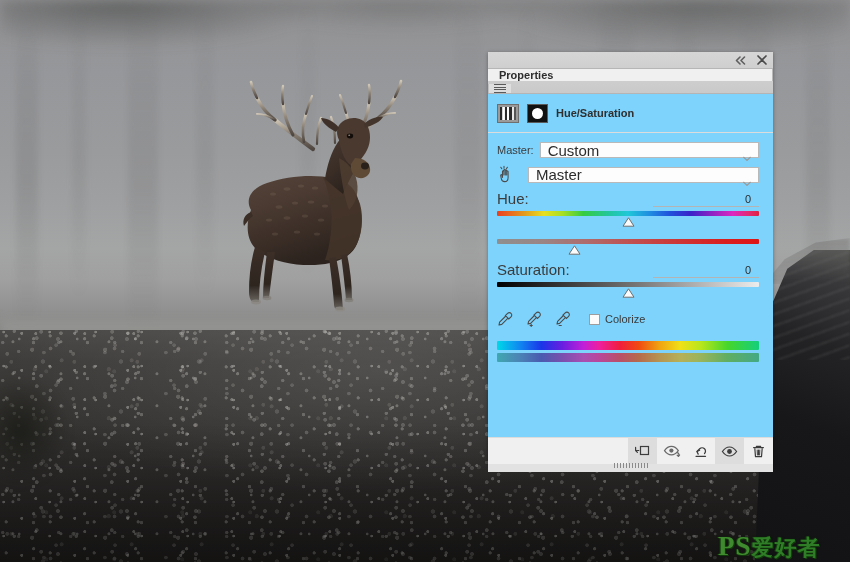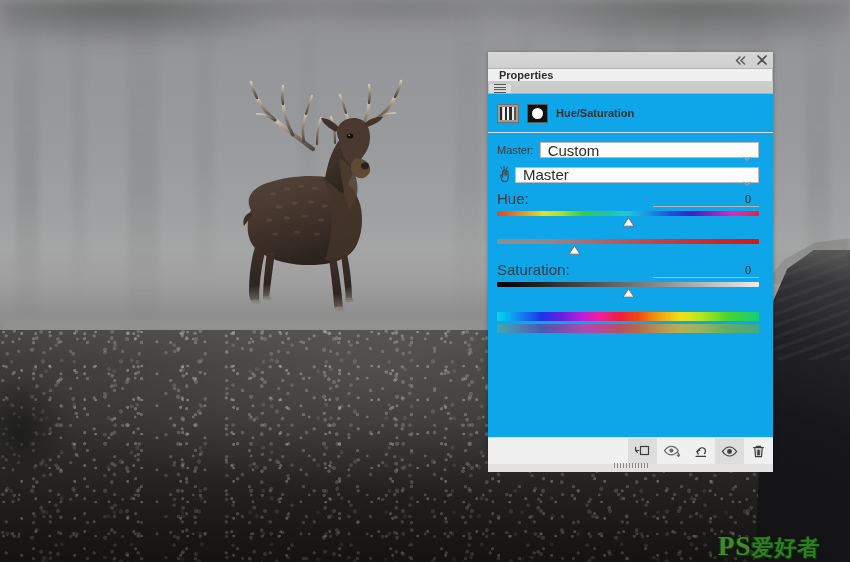--- a/index.html
+++ b/index.html
@@ -196,21 +196,21 @@
   }
   .tab.active { background:#f0f0f0; }
   .tab-fill { flex:1; }
   .panel-menu {
     width:22px; display:flex; align-items:center; justify-content:center;
     background:#dedede; border-left:1px solid #c0c0c0;
   }
   .hamburger { width:12px; height:9px; display:flex; flex-direction:column; justify-content:space-between; }
   .hamburger i { display:block; height:1px; background:#5a5a5a; }
 
-  .panel-body { position:relative; height:calc(412px - 16px - 24px - 26px); background:#0ea5e9; }
+  .panel-body { position:relative; height:calc(412px - 16px - 24px - 26px); background:#7dd3fc; }
 
   .adj-header {
     display:flex; align-items:center; gap:8px;
     padding:8px 0 8px 9px; height:22px;
     border-bottom:1px solid #dcdcdc;
   }
   .adj-thumb {
     width:22px; height:19px; background:#9a9a9a;
     border:1px solid #6f6f6f; box-sizing:border-box;
     display:flex; align-items:stretch; padding:2px;
@@ -227,21 +227,21 @@
   .combo {
     position:relative; flex:1; height:16px; background:#fdfdfd;
     border:1px solid #b9b9b9; box-sizing:border-box;
     display:flex; align-items:center; padding-left:7px; font-size:15px; color:#2c2c2c;
   }
   .combo .caret {
     position:absolute; right:7px; top:50%; transform:translateY(-50%);
     width:8px; height:5px; color:#8d8d8d;
   }
 
-  .field-channel { padding:7px 14px 0 9px; display:flex; align-items:center; gap:0; }
+  .field-channel { padding:7px 14px 0 9px; display:flex; align-items:center; gap:13px; }
   .hand-icon { width:18px; height:19px; color:#4a4a4a; flex:none; }
 
   .slider-block { padding:8px 14px 0 9px; }
   .slider-head { display:flex; align-items:flex-end; justify-content:space-between; height:15px; }
   .slider-name { font-size:15px; color:#3b3b3b; }
   .val-box {
     width:106px; text-align:right; font-size:11px; color:#2b2b2b;
     border-bottom:1px solid #b4b4b4; padding:0 8px 1px 0; box-sizing:border-box;
   }
   .track-wrap { position:relative; height:16px; margin-top:4px; }
@@ -585,20 +585,46 @@
         <div class="track-wrap">
           <div class="track light"></div>
           <div class="thumb" id="thumb-light" style="left: 50%;">
             <svg width="13" height="10" viewBox="0 0 13 10">
                 <path d="M6.5 0.8 L12 9.2 L1 9.2 Z" fill="#fbfbfb" stroke="#6e6e6e" stroke-width="1" stroke-linejoin="round"></path>
               </svg>
           </div>
         </div>
       </div>
 
+      <div class="eyedrop-row">
+        <span class="eyed">
+          <svg width="16" height="16" viewBox="0 0 16 16">
+            <path d="M10.6 2.4 C11.6 1.4 13.1 1.4 14 2.4 C15 3.3 15 4.8 14 5.8 L11.8 8 L8.4 4.6 Z" fill="none" stroke="#4c4c4c" stroke-width="1.1"></path>
+            <path d="M8.8 5 L2.6 11.2 L2 14 L4.8 13.4 L11 7.2" fill="none" stroke="#4c4c4c" stroke-width="1.1" stroke-linejoin="round"></path>
+          </svg>
+        </span>
+        <span class="eyed">
+          <svg width="16" height="16" viewBox="0 0 16 16">
+            <path d="M10.2 1.9 C11.2 0.9 12.7 0.9 13.6 1.9 C14.6 2.8 14.6 4.3 13.6 5.3 L11.4 7.5 L8 4.1 Z" fill="none" stroke="#4c4c4c" stroke-width="1.1"></path>
+            <path d="M8.4 4.5 L2.6 10.3 L2 13 L4.6 12.4 L10.6 6.4" fill="none" stroke="#4c4c4c" stroke-width="1.1" stroke-linejoin="round"></path>
+            <path d="M5.2 13.4 L5.2 15.6 M4.1 14.5 L6.3 14.5" stroke="#4c4c4c" stroke-width="1.1" stroke-linecap="round"></path>
+          </svg>
+        </span>
+        <span class="eyed">
+          <svg width="16" height="16" viewBox="0 0 16 16">
+            <path d="M10.2 1.9 C11.2 0.9 12.7 0.9 13.6 1.9 C14.6 2.8 14.6 4.3 13.6 5.3 L11.4 7.5 L8 4.1 Z" fill="none" stroke="#4c4c4c" stroke-width="1.1"></path>
+            <path d="M8.4 4.5 L2.6 10.3 L2 13 L4.6 12.4 L10.6 6.4" fill="none" stroke="#4c4c4c" stroke-width="1.1" stroke-linejoin="round"></path>
+            <path d="M4.1 14.5 L6.3 14.5" stroke="#4c4c4c" stroke-width="1.1" stroke-linecap="round"></path>
+          </svg>
+        </span>
+        <span class="colorize">
+          <span class="cbox"></span>
+          <span class="colorize-lbl">Colorize</span>
+        </span>
+      </div>
 
       <div class="spectrum-wrap">
         <div class="spectrum full"></div>
         <div class="spectrum adjusted"></div>
       </div>
     </div>
 
     <div class="panel-footer">
       <div class="fbtn on">
         <svg width="17" height="14" viewBox="0 0 17 14">

